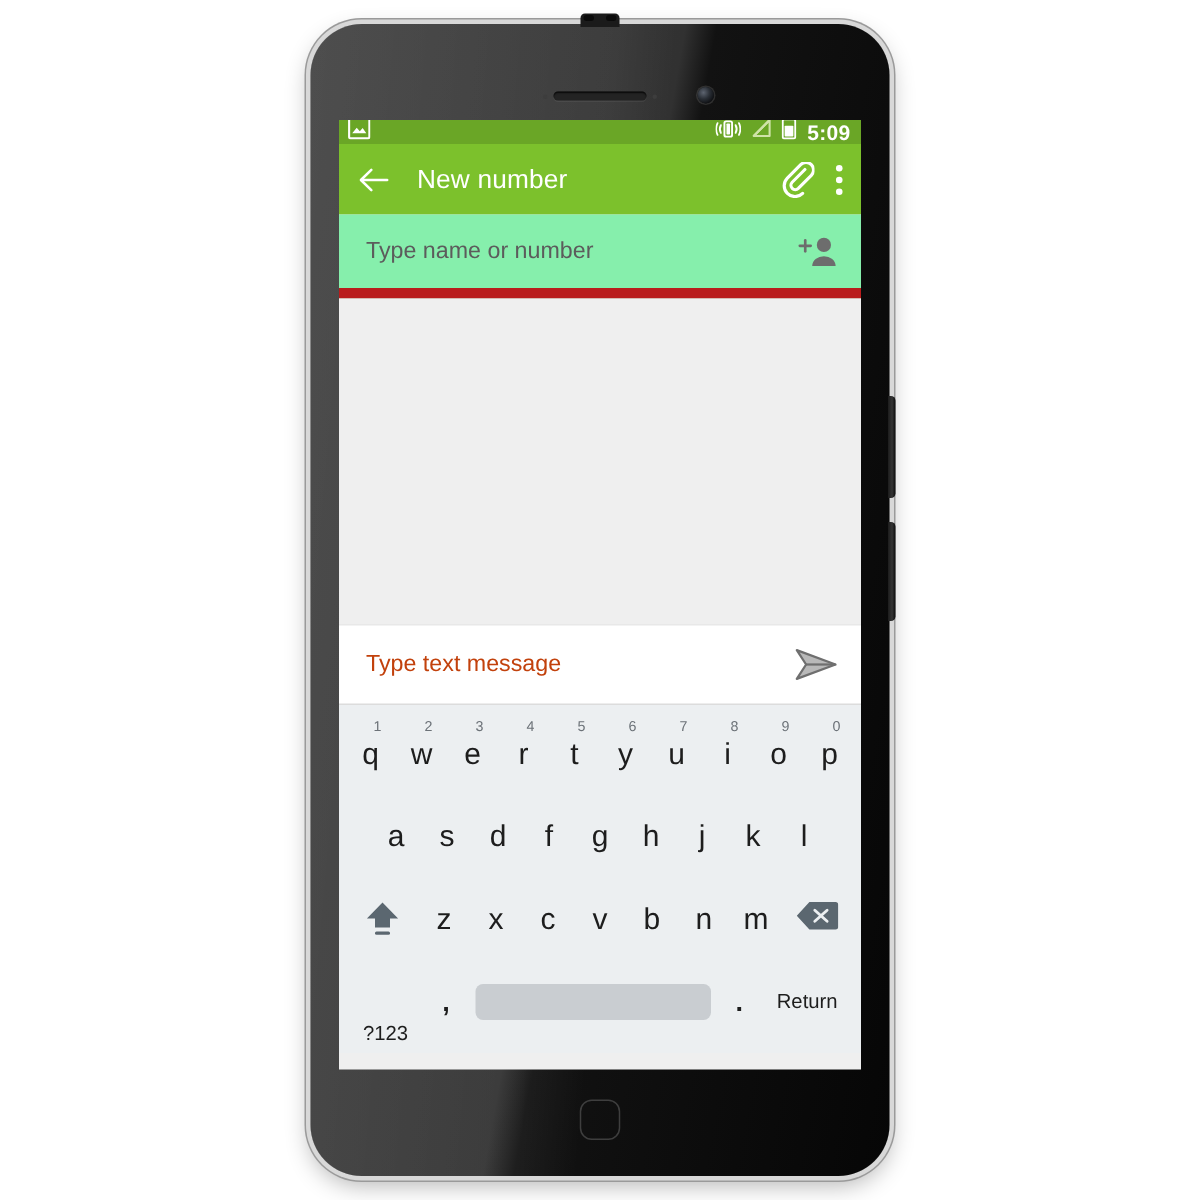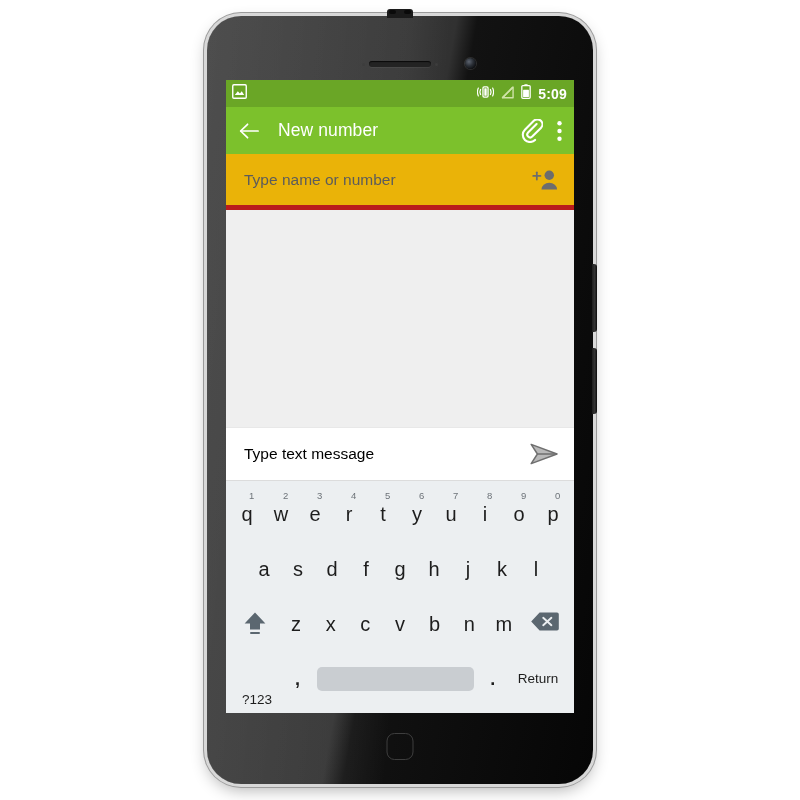--- a/index.html
+++ b/index.html
@@ -138,21 +138,21 @@
     top: 64px;
     width: 348px;
     height: 633px;
     background: #efefef;
     overflow: hidden;
   }
 
   
   .status-bar {
     position: relative;
-    height: 27px;
+    height: 16px;
     background: #6aa626;
     display: flex;
     align-items: center;
     padding: 0 7px 0 6px;
     box-sizing: border-box;
   }
   .status-left { display: flex; align-items: center; gap: 5px; }
   .status-right {
     margin-left: auto;
     display: flex;
@@ -195,26 +195,26 @@
     display: flex;
     align-items: center;
     justify-content: center;
     cursor: pointer;
   }
 
   
   .recipient-row {
     position: relative;
     height: 56px;
-    background: #eab308;
+    background: #86efac;
     display: flex;
     align-items: center;
     padding: 0 16px 0 18px;
     box-sizing: border-box;
-    border-bottom: 5px solid #b91c1c;
+    border-bottom: 7px solid #b91c1c;
   }
   .recipient-input {
     flex: 1;
     color: #5c5c5c;
     font-size: 15.5px;
     white-space: nowrap;
     overflow: hidden;
   }
 
   
@@ -231,21 +231,21 @@
     background: #ffffff;
     display: flex;
     align-items: center;
     padding: 0 14px 0 18px;
     box-sizing: border-box;
     border-top: 1px solid #e8e8e8;
     border-bottom: 1px solid #dcdcdc;
   }
   .compose-input {
     flex: 1;
-    color: #000000;
+    color: #c2410c;
     font-size: 15.5px;
     white-space: nowrap;
     overflow: hidden;
   }
 
   
   .keyboard {
     position: relative;
     background: #eceff1;
     height: 232px;

